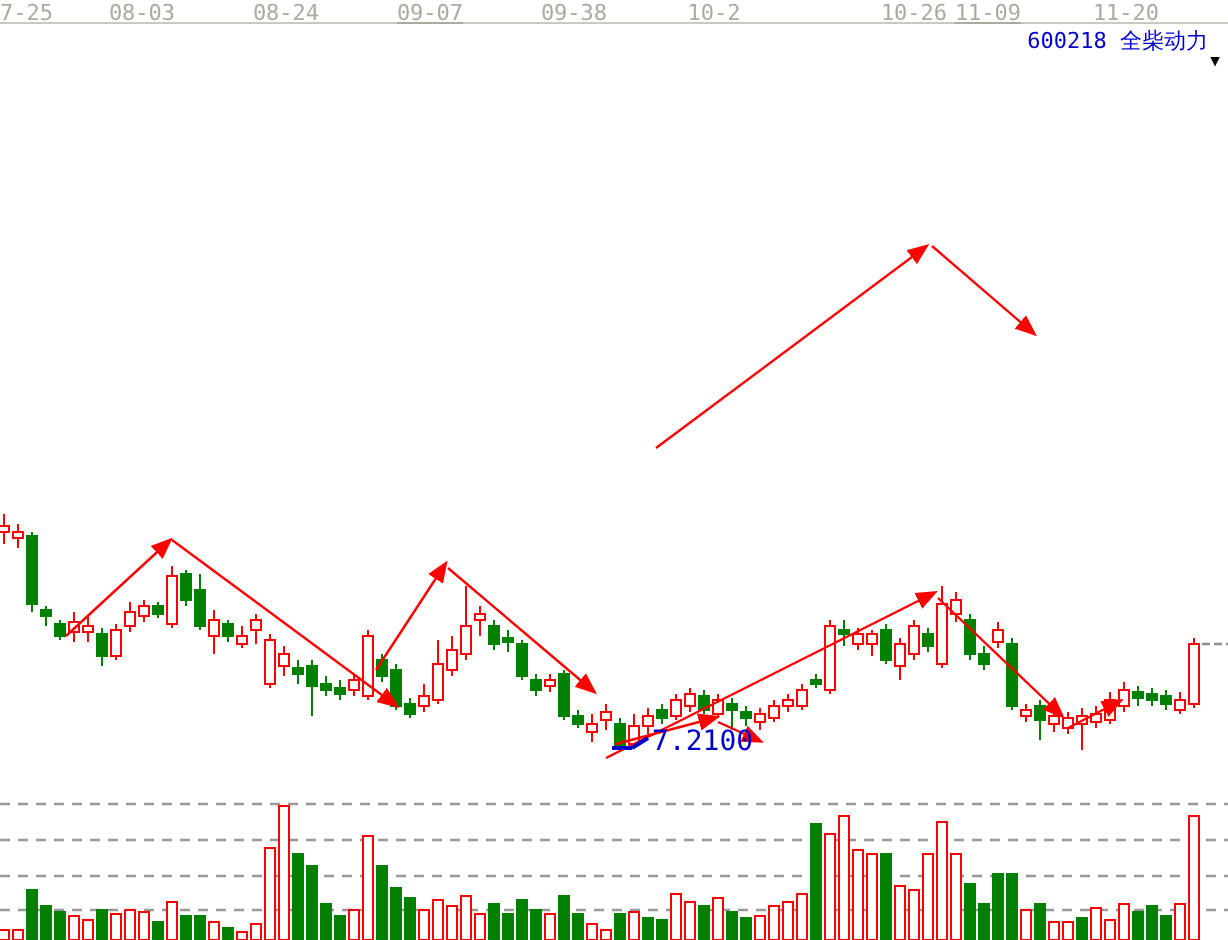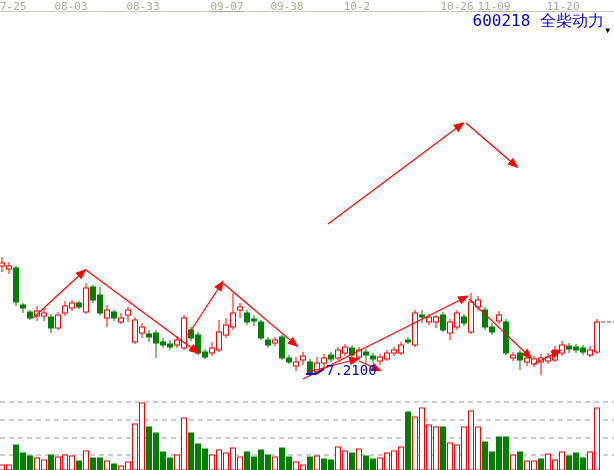--- a/index.html
+++ b/index.html
@@ -4,36 +4,36 @@
 <style>
   html,body{margin:0;padding:0;background:#fff;}
   .screen{position:relative;width:614px;height:470px;background:#fff;overflow:hidden;
           font-family:"DejaVu Sans Mono","Liberation Mono",monospace;}
   .date-axis{position:absolute;left:0;top:0;width:614px;height:11px;
              border-bottom:1px solid #c9c9c0;}
   .date-label{position:absolute;top:1px;font-size:11px;line-height:11px;color:#aaaa9e;
               transform:translateX(-50%);white-space:nowrap;
               font-family:"DejaVu Sans Mono","Liberation Mono",monospace;}
   .date-label.first{transform:none;}
-  .symbol-title{position:absolute;top:14px;right:10px;font-size:16px;line-height:14px;
+  .symbol-title{position:absolute;top:14px;right:10px;font-size:11px;line-height:14px;
                 color:#0000cc;white-space:nowrap;
                 font-family:"DejaVu Sans Mono","Liberation Mono",monospace;}
   .dropdown-arrow{position:absolute;top:26px;right:4px;font-size:8px;color:#000;cursor:pointer;}
   svg.chart{position:absolute;left:0;top:0;}
 </style>
 </head>
 <body>
 
 <div class="screen">
 
   <div class="date-axis">
       <span class="date-label first" style="left: 0px;">7-25</span>
       <span class="date-label" style="left: 71px;">08-03</span>
-      <span class="date-label" style="left: 143px;">08-33</span>
-      <span class="date-label" style="left: 227px; text-decoration: underline;">09-07</span>
+      <span class="date-label" style="left: 143px;">08-24</span>
+      <span class="date-label" style="left: 215px; text-decoration: underline;">09-07</span>
       <span class="date-label" style="left: 287px;">09-38</span>
       <span class="date-label" style="left: 357px;">10-2</span>
       <span class="date-label" style="left: 429px; margin-left: 28px;">10-26</span>
       <span class="date-label" style="left: 494px; text-decoration: underline;">11-09</span>
       <span class="date-label" style="left: 563px;">11-20</span>
     </div>
 
   <svg class="chart" width="614" height="470" viewBox="0 0 614 470">
     <defs>
       <marker id="arrowR" markerUnits="userSpaceOnUse" markerWidth="11" markerHeight="11" viewBox="0 0 10 10" refX="7" refY="5" orient="auto">

